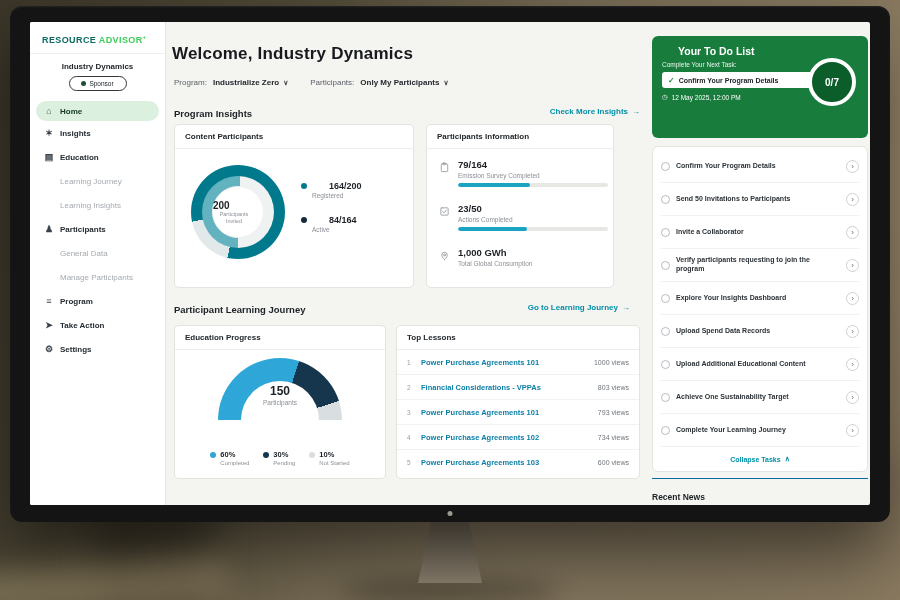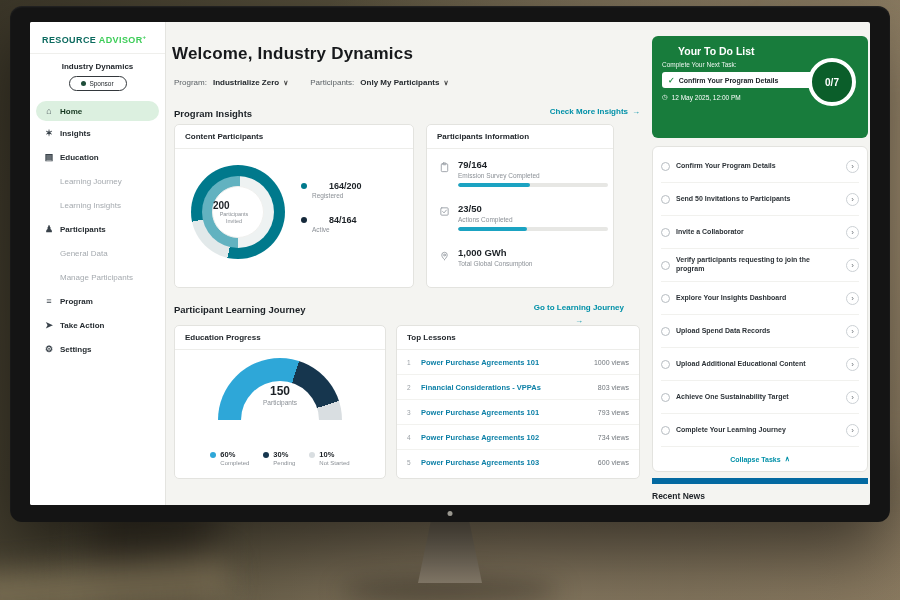--- a/index.html
+++ b/index.html
@@ -64,21 +64,21 @@
   .filters { position:absolute; left:144px; top:56px; display:flex; align-items:center;
     gap:6px; font-size:8px; color:#5b6166; }
   .filter-value { font-weight:bold; color:#24292e; display:flex; gap:4px; align-items:center; }
   .filter-value .chev { font-size:7px; color:#444; }
   .filters .lbl2 { margin-left:16px; }
 
   .section-head { position:absolute; font-size:9.5px; font-weight:bold; color:#1c2126; }
   .sec1 { left:144px; top:86px; } .sec2 { left:144px; top:282px; }
   .tlink { position:absolute; font-size:8px; font-weight:bold; color:#0090a8;
     display:flex; gap:4px; align-items:center; }
-  .link1 { right:230px; top:85px; } .link2 { right:246px; top:281px;flex-direction:column; }
+  .link1 { right:230px; top:85px; } .link2 { right:240px; top:281px; }
 
   
   .card { position:absolute; background:#fff; border:1px solid #e3e3df; border-radius:5px; }
   .card-head { height:24px; display:flex; align-items:center; padding:0 10px;
     font-size:8px; font-weight:bold; color:#23282d; border-bottom:1px solid #ededea; }
   .card-invited { left:144px; top:102px; width:240px; height:164px; }
   .card-info { left:396px; top:102px; width:188px; height:164px; }
   .card-edu { left:144px; top:303px; width:212px; height:154px; }
   .card-lessons { left:366px; top:303px; width:244px; height:154px; }
 
@@ -149,21 +149,21 @@
   .task { flex:1; display:flex; align-items:center; gap:6px;
     border-bottom:1px solid #f1f1ee; padding:2px 0; }
   .task-box { width:9px; height:9px; border:1px solid #b6bcc1; border-radius:50%; flex-shrink:0; }
   .task-label { flex:1; font-size:7px; font-weight:bold; color:#2c3237; line-height:1.25; }
   .task-chev { width:13px; height:13px; border:1px solid #ccd1d5; border-radius:50%;
     display:flex; align-items:center; justify-content:center; font-size:8px; color:#6a7076; flex-shrink:0; }
   .collapse-row { height:24px; display:flex; align-items:center; justify-content:center;
     gap:4px; font-size:7px; font-weight:bold; color:#0090a8; }
 
   .news-head { position:absolute; left:622px; top:456px; width:216px;
-    border-top:6px solid #0369a1; padding-top:7px; font-size:8.5px; font-weight:bold; color:#1c2126; }
+    border-top:1px solid #0369a1; padding-top:13px; font-size:8.5px; font-weight:bold; color:#1c2126; }
 </style>
 </head>
 <body>
 
 <div class="bg-blob1"></div>
 <div class="bg-blob2"></div>
 <div class="bg-blob3"></div>
 <div class="stand-shadow"></div>
 <div class="stand"></div>
 

